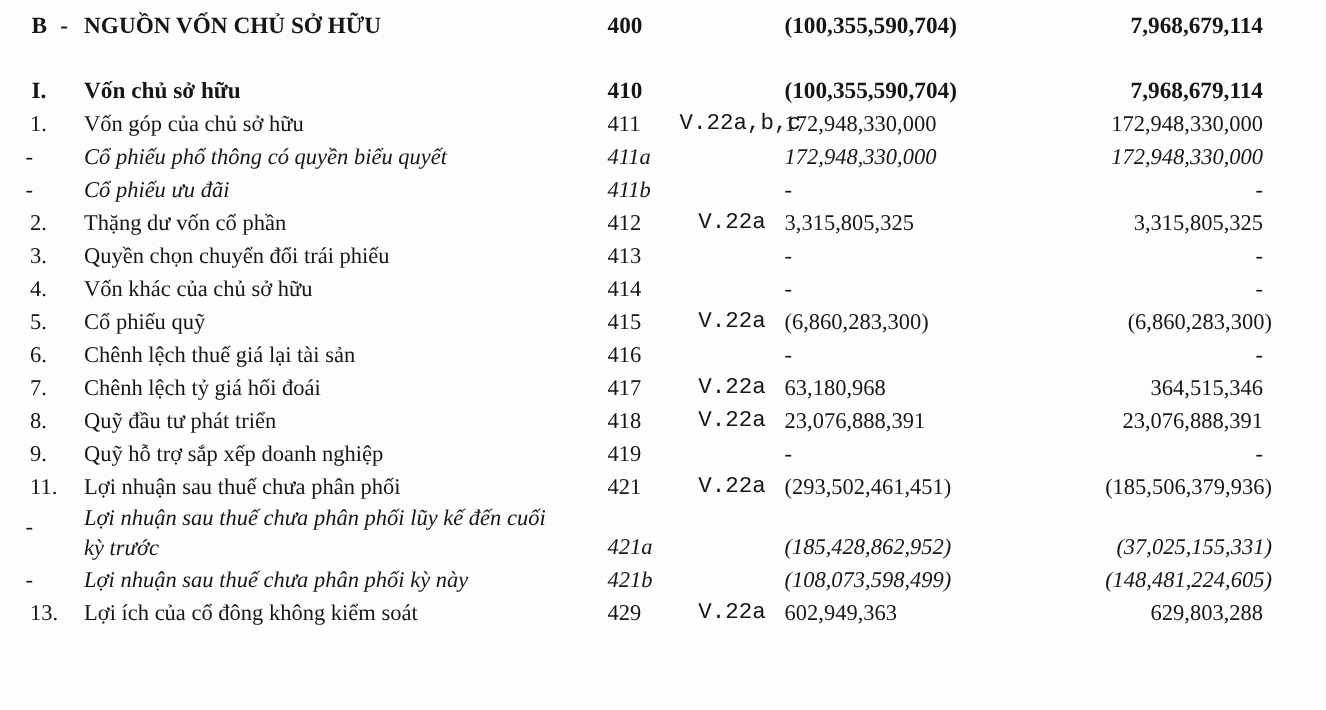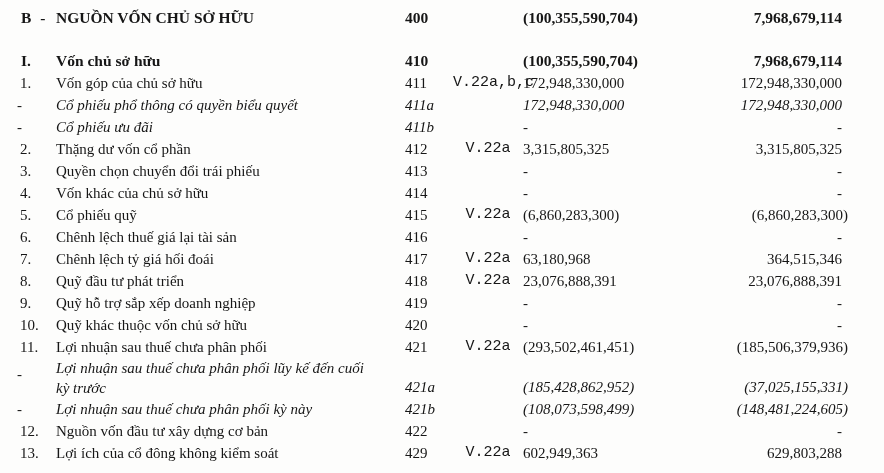--- a/index.html
+++ b/index.html
@@ -173,28 +173,20 @@
         </tr>
         <tr>
           <td class="c-no">9.</td>
           <td class="c-label">Quỹ hỗ trợ sắp xếp doanh nghiệp</td>
           <td class="c-code">419</td>
           <td class="c-note"></td>
           <td class="c-end amt">-</td>
           <td class="c-begin amt">-</td>
         </tr>
         <tr>
-          <td class="c-no">10.</td>
-          <td class="c-label">Quỹ khác thuộc vốn chủ sở hữu</td>
-          <td class="c-code">420</td>
-          <td class="c-note"></td>
-          <td class="c-end amt">-</td>
-          <td class="c-begin amt">-</td>
-        </tr>
-        <tr>
           <td class="c-no">11.</td>
           <td class="c-label">Lợi nhuận sau thuế chưa phân phối</td>
           <td class="c-code">421</td>
           <td class="c-note">V.22a</td>
           <td class="c-end amt paren">(293,502,461,451)</td>
           <td class="c-begin amt paren">(185,506,379,936)</td>
         </tr>
         <tr class="italic tall">
           <td class="c-no">-</td>
           <td class="c-label">
@@ -208,28 +200,20 @@
         </tr>
         <tr class="italic">
           <td class="c-no">-</td>
           <td class="c-label">Lợi nhuận sau thuế chưa phân phối kỳ này</td>
           <td class="c-code">421b</td>
           <td class="c-note"></td>
           <td class="c-end amt paren">(108,073,598,499)</td>
           <td class="c-begin amt paren">(148,481,224,605)</td>
         </tr>
         <tr>
-          <td class="c-no">12.</td>
-          <td class="c-label">Nguồn vốn đầu tư xây dựng cơ bản</td>
-          <td class="c-code">422</td>
-          <td class="c-note"></td>
-          <td class="c-end amt">-</td>
-          <td class="c-begin amt">-</td>
-        </tr>
-        <tr>
           <td class="c-no">13.</td>
           <td class="c-label">Lợi ích của cổ đông không kiểm soát</td>
           <td class="c-code">429</td>
           <td class="c-note">V.22a</td>
           <td class="c-end amt">602,949,363</td>
           <td class="c-begin amt">629,803,288</td>
         </tr>
       </tbody>
   </table>
 </div>

